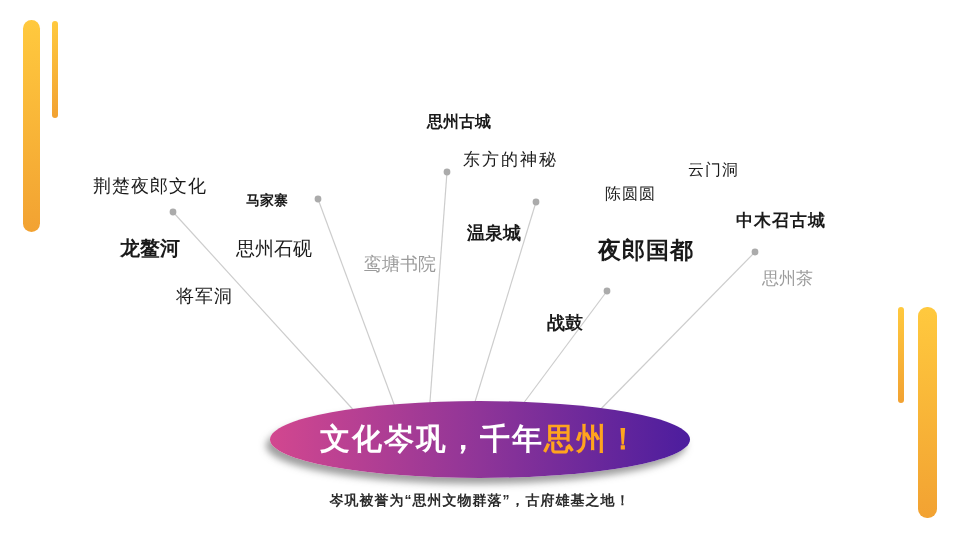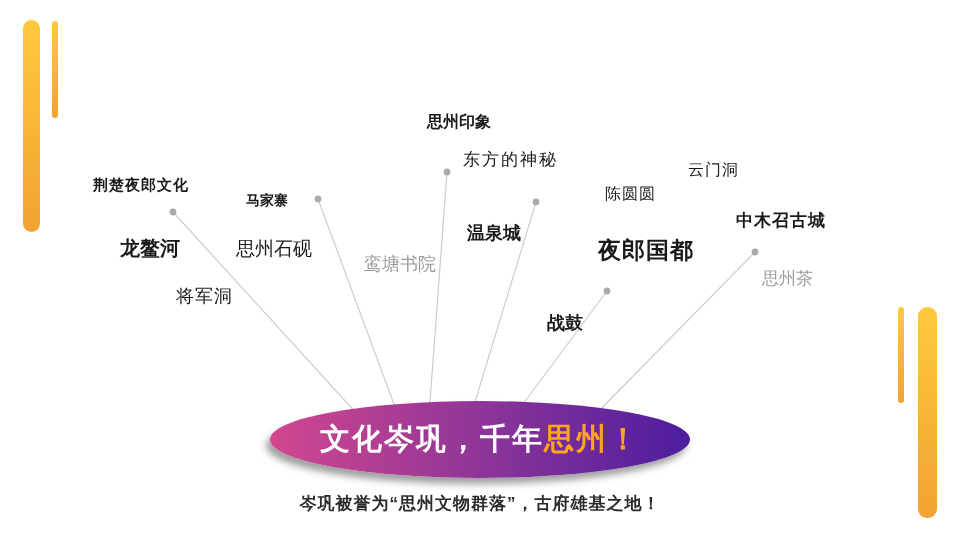--- a/index.html
+++ b/index.html
@@ -60,21 +60,21 @@
     color: #ffffff;
   }
   .center-ellipse .accent { color: #FFA41E; }
 
   
   .subtitle {
     position: absolute;
     left: 0; top: 492px;
     width: 960px;
     text-align: center;
-    font-size: 17px;
+    font-size: 14px;
     font-weight: 700;
     color: #2b2b2b;
     letter-spacing: 1px;
   }
 </style>
 </head>
 <body>
 
 <div class="slide">
 
@@ -96,24 +96,24 @@
     <g fill="#ABABAB">
       <circle cx="173" cy="212" r="3.4"></circle>
       <circle cx="318" cy="199" r="3.4"></circle>
       <circle cx="447" cy="172" r="3.4"></circle>
       <circle cx="536" cy="202" r="3.4"></circle>
       <circle cx="607" cy="291" r="3.4"></circle>
       <circle cx="755" cy="252" r="3.4"></circle>
     </g>
   </svg>
 
-  <div class="lbl" style="left:427px; top:113px; font-size:16px; font-weight:700;">思州印象</div>
+  <div class="lbl" style="left:427px; top:113px; font-size:16px; font-weight:700;">思州古城</div>
   <div class="lbl" style="left:463px; top:150px; font-size:17px; font-weight:400; letter-spacing:2px;">东方的神秘</div>
   <div class="lbl" style="left:688px; top:161px; font-size:16px; font-weight:400; letter-spacing:1px;">云门洞</div>
-  <div class="lbl" style="left:93px;  top:176px; font-size:15px; font-weight:700; letter-spacing:1px;">荆楚夜郎文化</div>
+  <div class="lbl" style="left:93px;  top:176px; font-size:18px; font-weight:400; letter-spacing:1px;">荆楚夜郎文化</div>
   <div class="lbl" style="left:246px; top:192px; font-size:14px; font-weight:700;">马家寨</div>
   <div class="lbl" style="left:563px; top:185px; font-size:16px; font-weight:400; letter-spacing:1px;padding-left:42px;">陈圆圆</div>
   <div class="lbl" style="left:736px; top:211px; font-size:17px; font-weight:700; letter-spacing:1px;">中木召古城</div>
   <div class="lbl" style="left:120px; top:237px; font-size:20px; font-weight:700;">龙鳌河</div>
   <div class="lbl" style="left:236px; top:238px; font-size:19px; font-weight:400;">思州石砚</div>
   <div class="lbl" style="left:467px; top:223px; font-size:18px; font-weight:700;">温泉城</div>
   <div class="lbl" style="left:598px; top:237px; font-size:23px; font-weight:700; letter-spacing:1px;">夜郎国都</div>
   <div class="lbl gray" style="left:364px; top:254px; font-size:18px; font-weight:400;">鸾塘书院</div>
   <div class="lbl gray" style="left:762px; top:269px; font-size:17px; font-weight:400;">思州茶</div>
   <div class="lbl" style="left:176px; top:286px; font-size:18px; font-weight:400; letter-spacing:1px;">将军洞</div>

